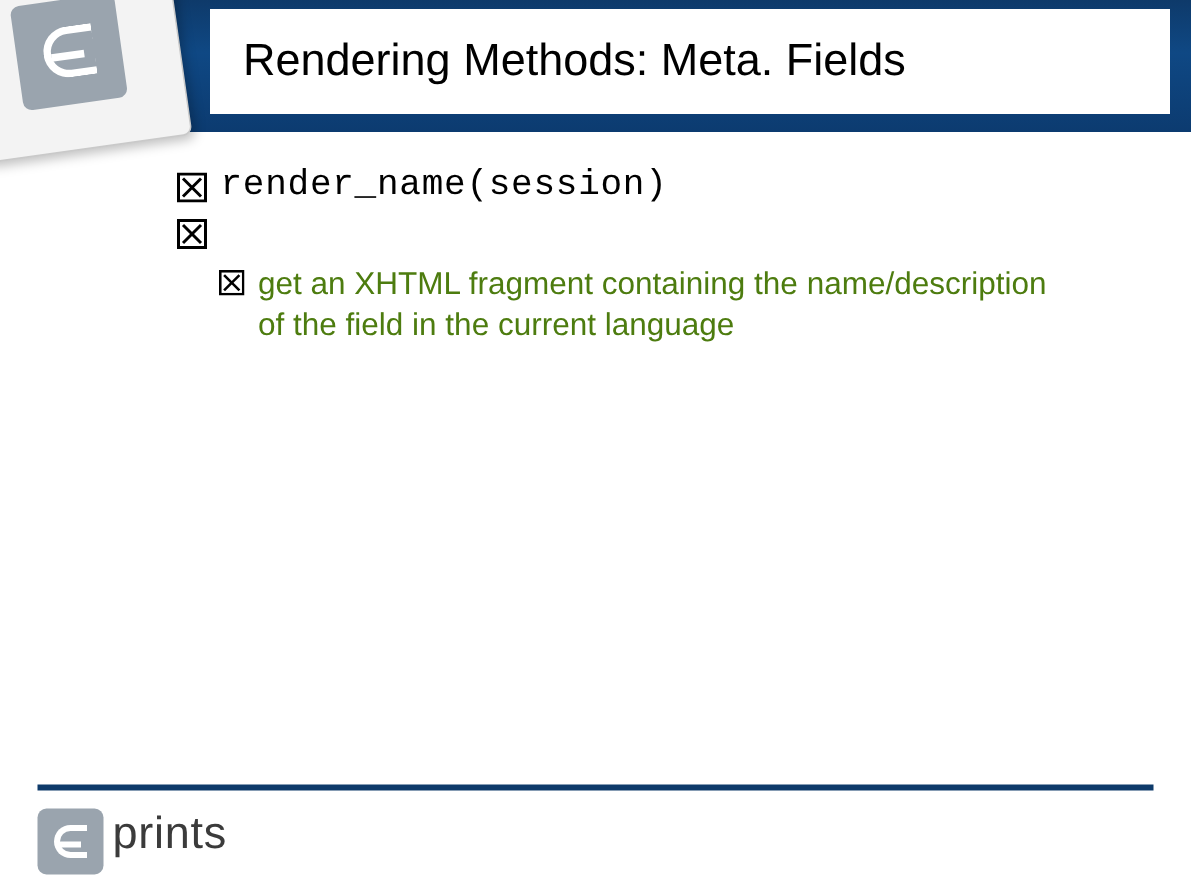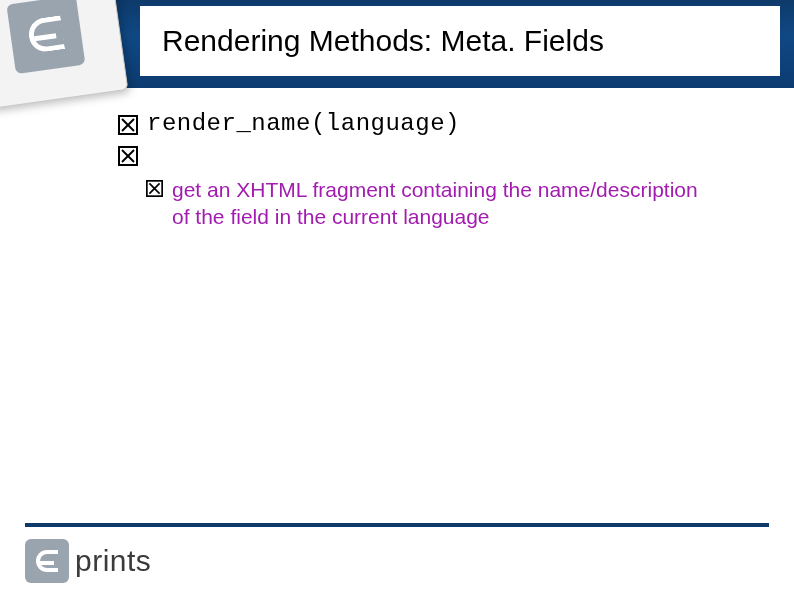--- a/index.html
+++ b/index.html
@@ -98,37 +98,37 @@
   .bullet-icon svg { display: block; }
   .sub .bullet-icon { margin-top: 4px; }
   .code-text {
     font-family: "Courier New", Courier, monospace;
     font-size: 24px;
     color: #000;
     letter-spacing: 0.5px;
   }
   .body-text {
     font-size: 21px;
-    color: #a21caf;
+    color: #4d7c0f;
     line-height: 1.3;
   }
   .footer-line {
     position: absolute;
     left: 25px;
     right: 25px;
     bottom: 68px;
     height: 4px;
     background: #0e3a6a;
   }
   .footer-logo {
     position: absolute;
     left: 25px;
     bottom: 12px;
     display: flex;
-    align-items: center;
+    align-items: flex-start;
   }
   .logo-box {
     width: 44px;
     height: 44px;
     background: #9aa4ae;
     border-radius: 6px;
     display: flex;
     align-items: center;
     justify-content: center;
     margin-right: 6px;
@@ -172,21 +172,21 @@
 
 <div class="content">
   <div class="bullet-row">
     <span class="bullet-icon">
       <svg width="20" height="20" viewBox="0 0 20 20">
         <rect x="1" y="1" width="18" height="18" fill="none" stroke="#000" stroke-width="2"></rect>
         <line x1="4" y1="4" x2="16" y2="16" stroke="#000" stroke-width="2"></line>
         <line x1="16" y1="4" x2="4" y2="16" stroke="#000" stroke-width="2"></line>
       </svg>
     </span>
-    <span class="code-text">render_name(language)</span>
+    <span class="code-text">render_name(session)</span>
   </div>
   <div class="bullet-row">
     <span class="bullet-icon">
       <svg width="20" height="20" viewBox="0 0 20 20">
         <rect x="1" y="1" width="18" height="18" fill="none" stroke="#000" stroke-width="2"></rect>
         <line x1="4" y1="4" x2="16" y2="16" stroke="#000" stroke-width="2"></line>
         <line x1="16" y1="4" x2="4" y2="16" stroke="#000" stroke-width="2"></line>
       </svg>
     </span>
   </div>

